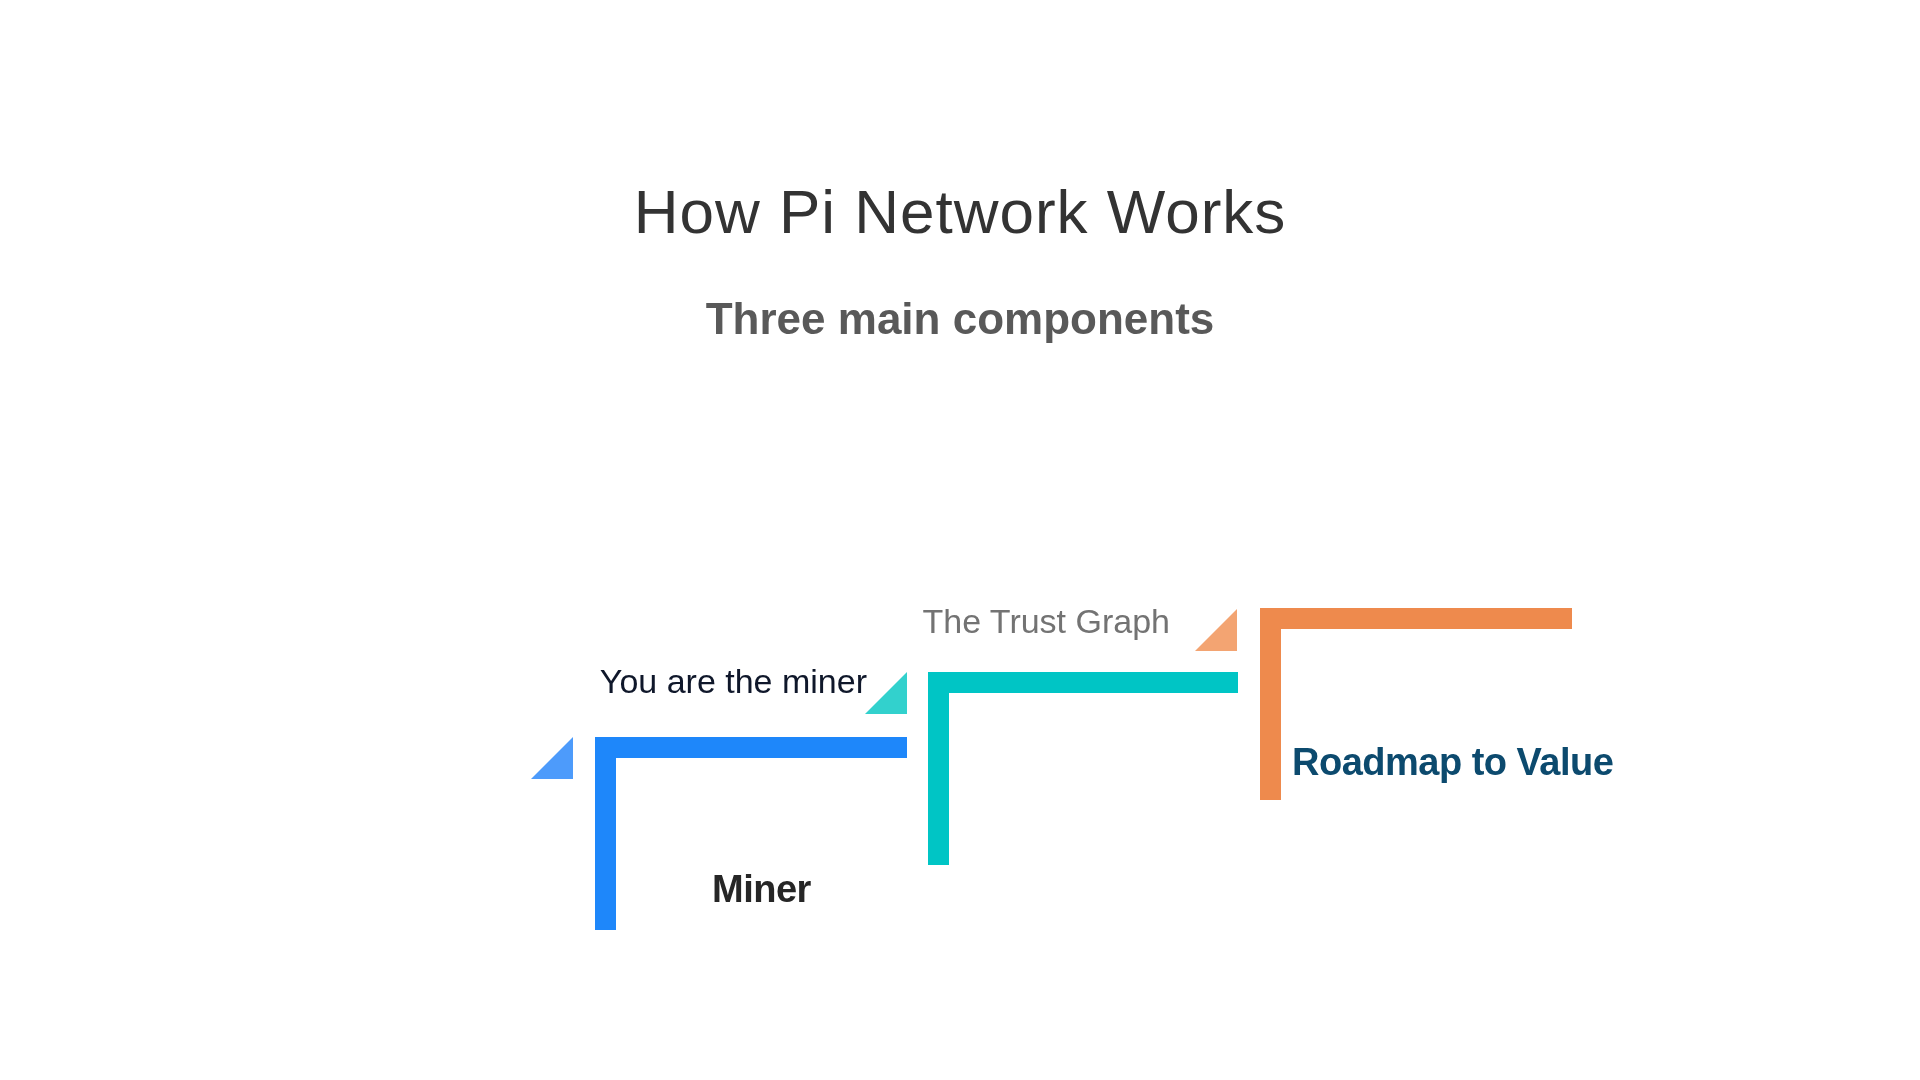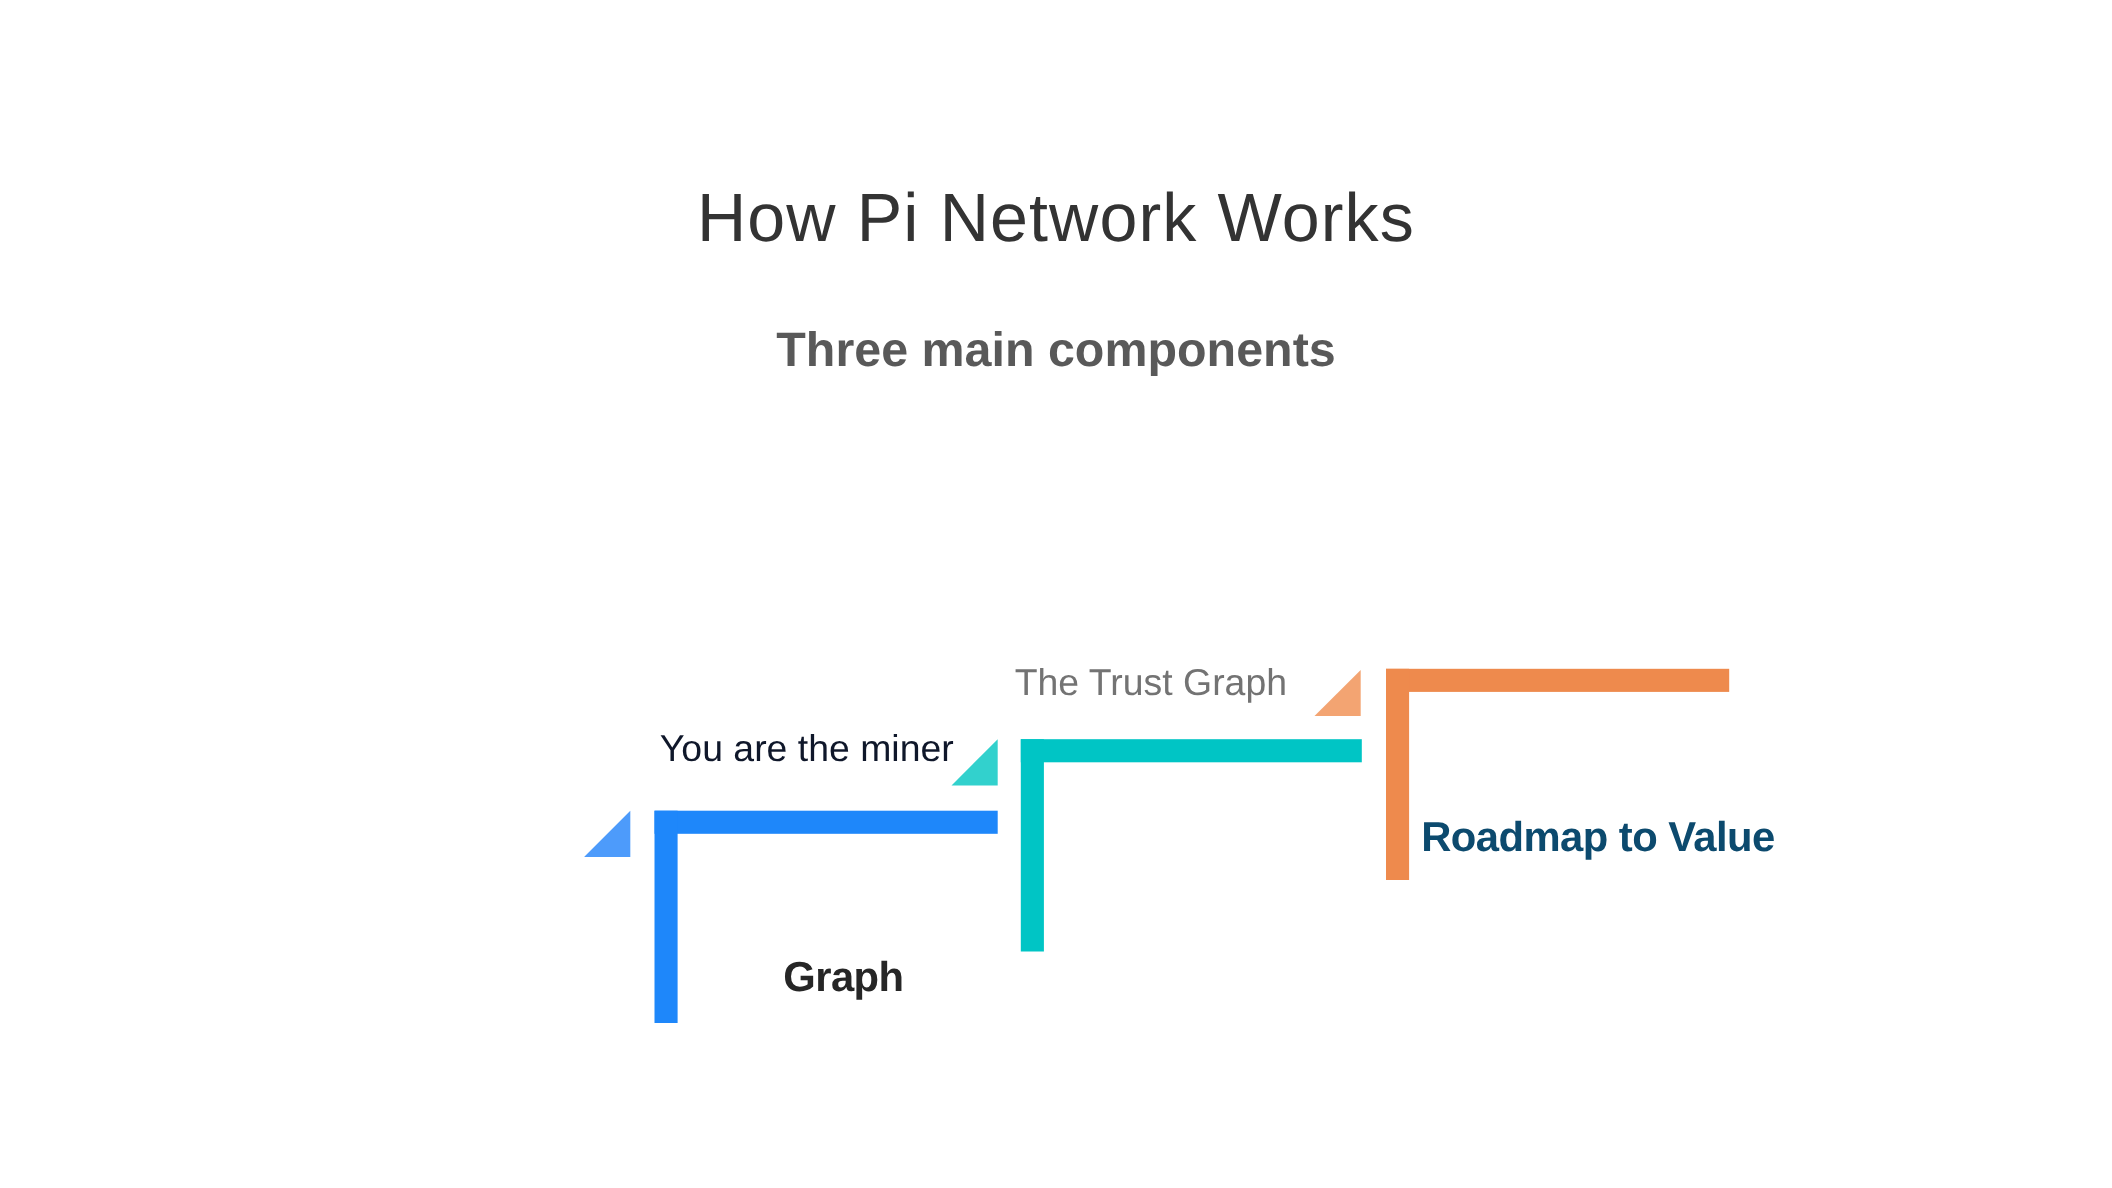--- a/index.html
+++ b/index.html
@@ -7,21 +7,21 @@
     position: relative;
     width: 1920px;
     height: 1080px;
     background: #ffffff;
     overflow: hidden;
     font-family: "Liberation Sans", "DejaVu Sans", sans-serif;
   }
 
   .slide-title {
     position: absolute;
-    left: 0; top: 164px;
+    left: 0; top: 177px;
     width: 1920px;
     text-align: center;
     font-size: 62px;
     line-height: 70px;
     font-weight: 400;
     letter-spacing: 1px;
   }
 
   .slide-subtitle {
     position: absolute;
@@ -83,21 +83,21 @@
 
 <div class="slide">
 
   <div class="slide-title" style="color: rgb(51, 51, 51);">How Pi Network Works</div>
 
   <div class="slide-subtitle" style="color: rgb(89, 89, 89);">Three main components</div>
 
   <div class="tri tri-1" style="border-bottom-color: rgb(77, 155, 251);"></div>
   <div class="lshape l-1" style="border-top-color: rgb(30, 135, 250); border-left-color: rgb(30, 135, 250);"></div>
   <div class="step-caption caption-1" style="color: #0f172a;">You are the miner</div>
-  <div class="step-name name-1" style="color: rgb(38, 38, 38);">Graph</div>
+  <div class="step-name name-1" style="color: rgb(38, 38, 38);">Miner</div>
 
   <div class="tri tri-2" style="border-bottom-color: rgb(50, 209, 205);"></div>
   <div class="lshape l-2" style="border-top-color: rgb(0, 197, 197); border-left-color: rgb(0, 197, 197);"></div>
   <div class="step-caption caption-2" style="color: #737373;">The Trust Graph</div>
 
   <div class="tri tri-3" style="border-bottom-color: rgb(243, 164, 114);"></div>
   <div class="lshape l-3" style="border-top-color: rgb(238, 138, 77); border-left-color: rgb(238, 138, 77);"></div>
   <div class="step-name name-3" style="color: #0c4a6e;">Roadmap to Value</div>
 
 </div>

